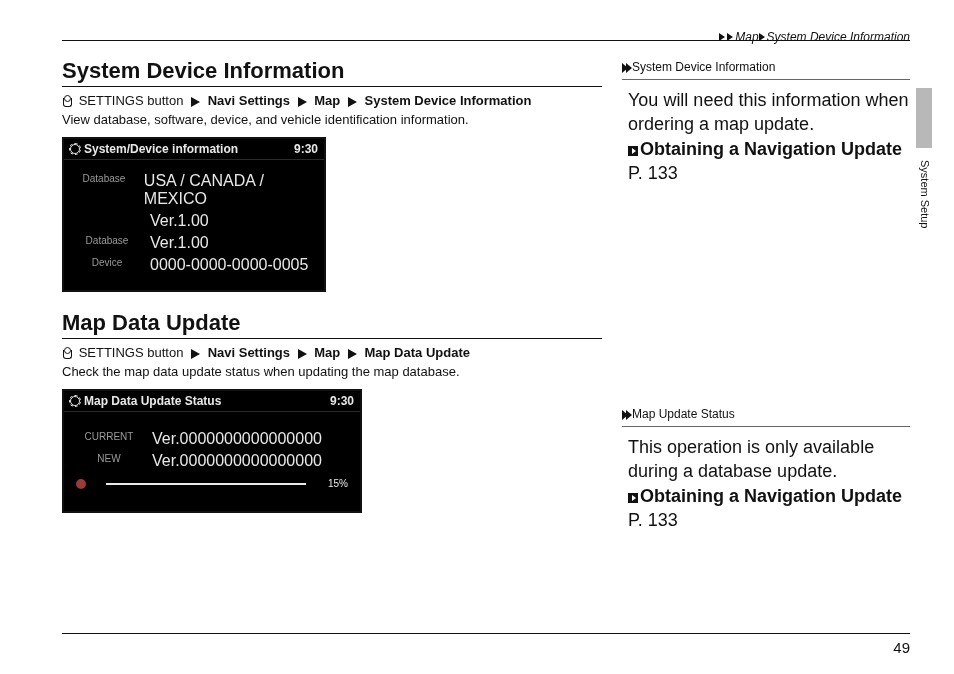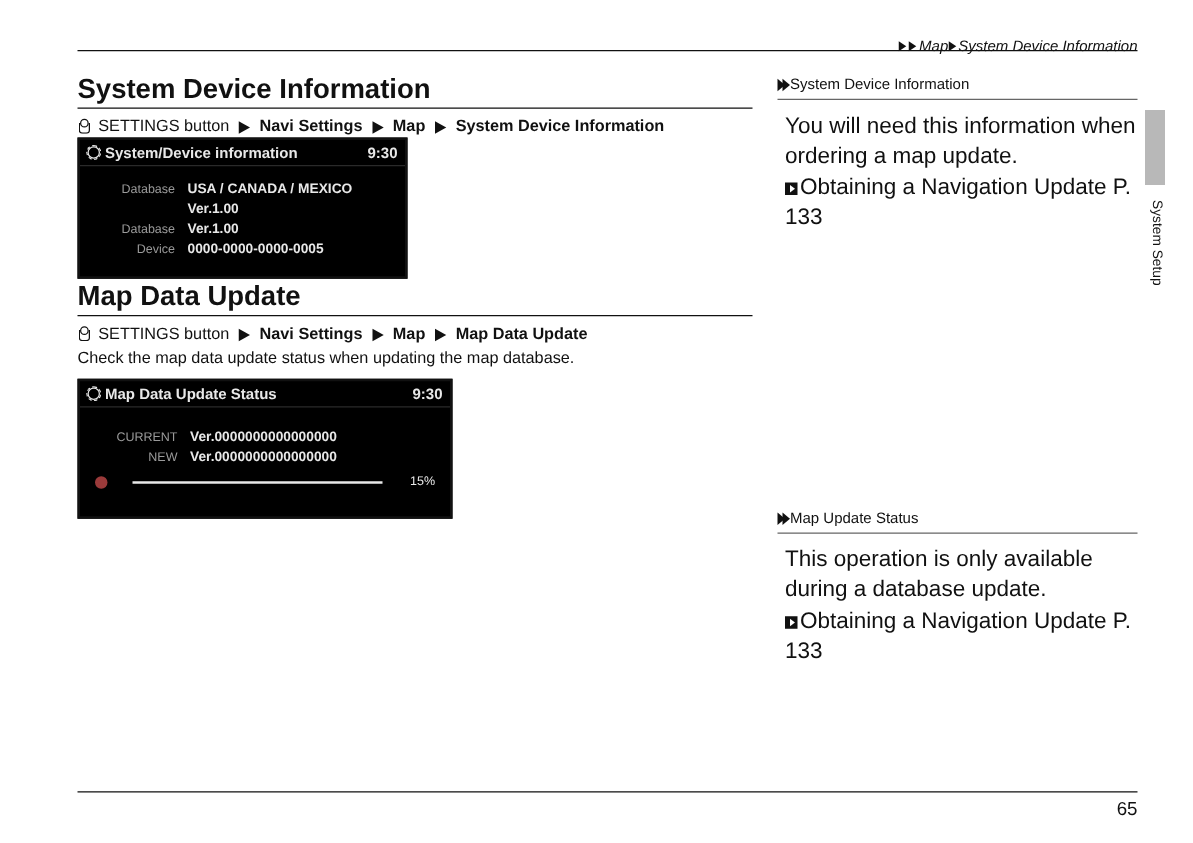--- a/index.html
+++ b/index.html
@@ -100,21 +100,21 @@
 
   
   .shot {
     border: 2px solid #111;
     background: #000;
     color: #e8e8e8;
     font-family: Arial, sans-serif;
     font-size: 12px;
     width: 264px;
     padding: 0;
-    margin-bottom: 1px;
+    margin-bottom: 18px;
   }
   .shot .titlebar {
     display: flex;
     justify-content: space-between;
     padding: 3px 6px;
     border-bottom: 1px solid #2a2a2a;
     font-weight: 700;
     font-size: 12px;
   }
   .shot .gear {
@@ -128,22 +128,22 @@
   }
   .shot .gear::before {
     content: "";
     position: absolute;
     top: -2px; left: -2px; right: -2px; bottom: -2px;
     border: 1px dashed #e8e8e8;
     border-radius: 50%;
   }
   .shot .body { padding: 8px 10px 12px 10px; }
   .shot .row { display: flex; margin: 4px 0; }
-  .shot .lbl { width: 66px; text-align: right; color: #9a9a9a; font-size: 10px; padding-top: 1px; }
-  .shot .val { padding-left: 10px; font-weight: 700; font-size: 11px; }
+  .shot .lbl { width: 66px; text-align: center; color: #9a9a9a; font-size: 10px; padding-top: 1px; }
+  .shot .val { padding-left: 10px; font-weight: 400; font-size: 16px; }
   .shot2 { width: 300px; }
   .shot2 .body { padding: 14px 12px 22px 12px; }
   .shot2 .progress-row { display: flex; align-items: center; margin-top: 8px; gap: 16px; }
   .shot2 .dot {
     width: 10px; height: 10px;
     background: #9a3a3a;
     border-radius: 50%;
     margin-right: 4px;
   }
   .shot2 .bar {
@@ -175,21 +175,21 @@
     border-top: 5px solid transparent;
     border-bottom: 5px solid transparent;
     border-left: 6px solid #111;
     margin-right: -2px;
   }
   .sidebox .side-body {
     font-size: 18px;
     padding: 4px 0 0 6px;
     line-height: 1.35;
   }
-  .sidebox .xref { font-weight: 400; }
+  .sidebox .xref { font-weight: 700; }
   .sidebox .xref-icon {
     display: inline-block;
     width: 10px; height: 10px;
     background: #111;
     position: relative;
     margin-right: 2px;
     vertical-align: -1px;
   }
   .sidebox .xref-icon::after {
     content: "";
@@ -249,20 +249,21 @@
     <div class="navpath">
       <span class="finger"></span>
       <span>SETTINGS button</span>
       <span class="arrow"></span>
       <b>Navi Settings</b>
       <span class="arrow"></span>
       <b>Map</b>
       <span class="arrow"></span>
       <b>System Device Information</b>
     </div>
+    <div class="desc">View database, software, device, and vehicle identification information.</div>
 
     <div class="shot">
       <div class="titlebar">
         <span><span class="gear"></span><span>System/Device information</span></span>
         <span>9:30</span>
       </div>
       <div class="body">
         <div class="row">
             <div class="lbl">Database</div>
             <div class="val">USA / CANADA / MEXICO</div>
@@ -346,13 +347,13 @@
       </div>
     </div>
 
   </div>
 </div>
 
 <div class="edge-tab"></div>
 <div class="edge-label">System Setup</div>
 
 <div class="bottom-rule"></div>
-<div class="page-no">65</div>
+<div class="page-no">49</div>
 
 </body></html>

